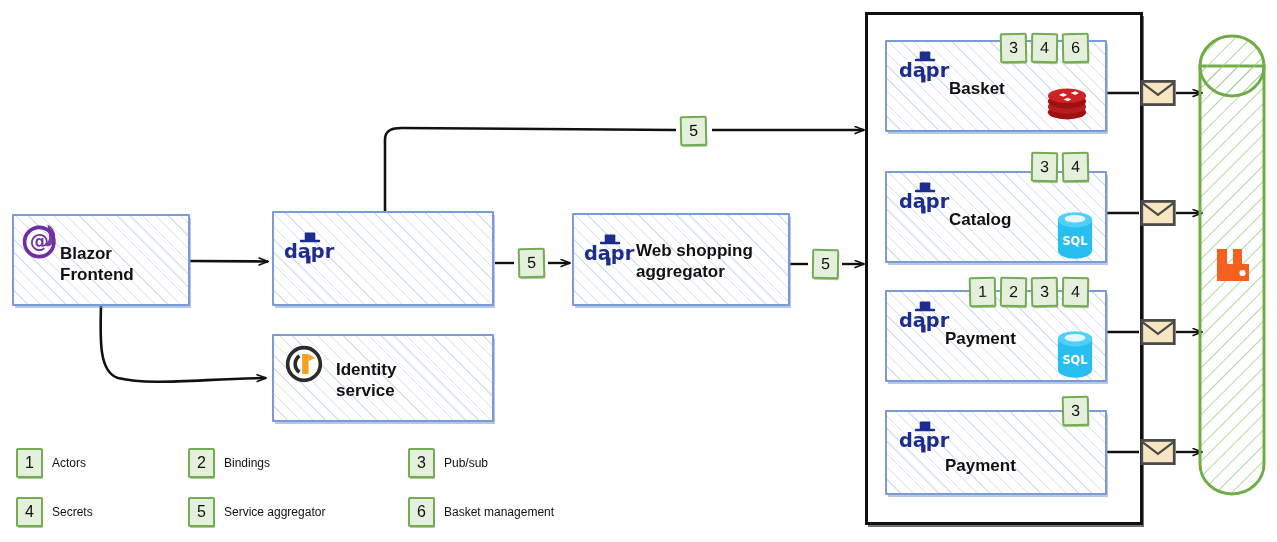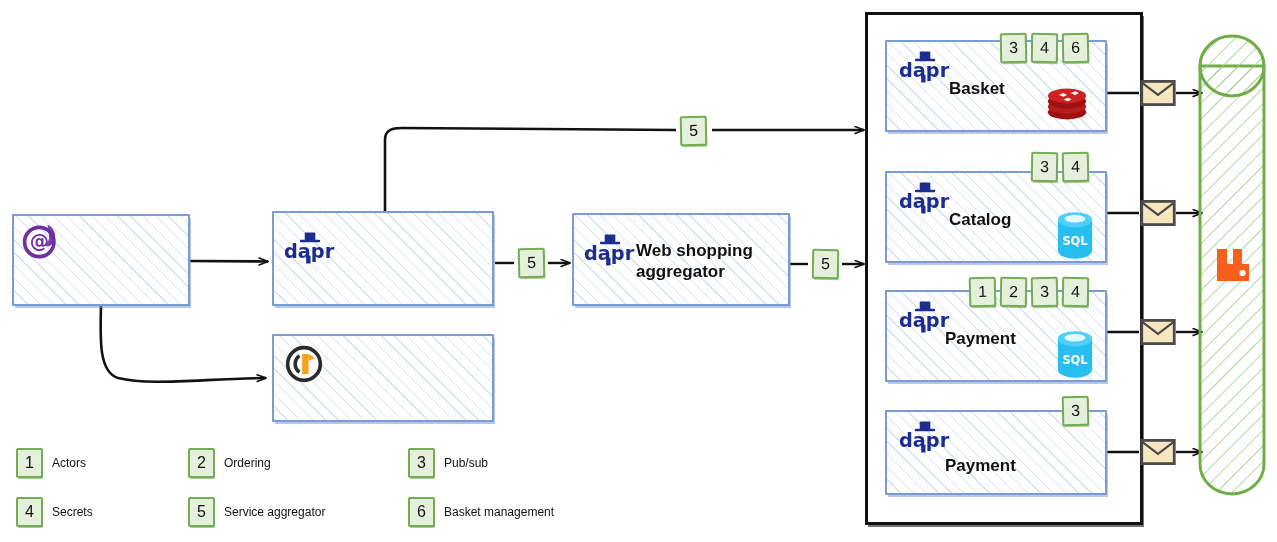--- a/index.html
+++ b/index.html
@@ -126,20 +126,22 @@
   </svg>
 
   <div class="box" style="left:12px; top:214px; width:178px; height:92px;">
     <div class="icon-abs" style="left:6px; top:4px; width:44px; height:44px;">
       <svg viewBox="0 0 48 48" xmlns="http://www.w3.org/2000/svg">
         <path d="M30 5 C38 9 41 18 36 25 C33 29 29 30 28 27 C31 24 33 19 31 14 Z" fill="#7b3fa8"></path>
         <circle cx="21" cy="24" r="16" fill="none" stroke="#6f2fa0" stroke-width="4"></circle>
         <text x="21" y="31" font-family="DejaVu Sans, sans-serif" font-size="21" font-weight="bold" fill="#6f2fa0" text-anchor="middle">@</text>
       </svg>
     </div>
+    <div class="box-label" style="left:46px; top:28px; width:128px; font-size:17px;">Blazor
+Frontend</div>
   </div>
 
   <div class="box" style="left:272px; top:211px; width:222px; height:95px;">
     <div class="dapr" style="left:8px; top:18px;">
       <svg viewBox="0 0 120 68" xmlns="http://www.w3.org/2000/svg">
         <rect x="47" y="2" width="22" height="16" rx="2" fill="#1d2d8f"></rect>
         <rect x="37" y="17" width="42" height="5" rx="2" fill="#1d2d8f"></rect>
         <text x="4" y="54" font-family="DejaVu Sans, sans-serif" font-size="40" font-weight="bold" fill="#1d2d8f">dapr</text>
         <rect x="50" y="50" width="9" height="16" fill="#1d2d8f"></rect>
       </svg>
@@ -150,20 +152,22 @@
 
   <div class="box" style="left:272px; top:334px; width:222px; height:88px;">
     <div class="icon-abs" style="left:10px; top:8px; width:40px; height:40px;">
       <svg viewBox="0 0 44 44" xmlns="http://www.w3.org/2000/svg">
         <circle cx="22" cy="22" r="18" fill="#ffffff" stroke="#2b2b2b" stroke-width="4"></circle>
         <path d="M17 13 A11 11 0 0 0 17 31" fill="none" stroke="#2b2b2b" stroke-width="4"></path>
         <rect x="20" y="11" width="7" height="22" fill="#f5a11b"></rect>
         <path d="M27 11 L34 15 L27 19 Z" fill="#f5a11b"></path>
       </svg>
     </div>
+    <div class="box-label" style="left:62px; top:24px; width:150px; font-size:17px;">Identity
+service</div>
   </div>
 
   <div class="box" style="left:572px; top:213px; width:218px; height:93px;">
     <div class="dapr" style="left:8px; top:18px;">
       <svg viewBox="0 0 120 68" xmlns="http://www.w3.org/2000/svg">
         <rect x="47" y="2" width="22" height="16" rx="2" fill="#1d2d8f"></rect>
         <rect x="37" y="17" width="42" height="5" rx="2" fill="#1d2d8f"></rect>
         <text x="4" y="54" font-family="DejaVu Sans, sans-serif" font-size="40" font-weight="bold" fill="#1d2d8f">dapr</text>
         <rect x="50" y="50" width="9" height="16" fill="#1d2d8f"></rect>
       </svg>
@@ -306,21 +310,21 @@
     </div>
   </div>
 
   <div id="legend">
     <div class="legend-item" style="left:0px; top:0px;">
       <span class="badge">1</span>
       <span class="legend-text">Actors</span>
     </div>
     <div class="legend-item" style="left:172px; top:0px;">
       <span class="badge">2</span>
-      <span class="legend-text">Ordering</span>
+      <span class="legend-text">Bindings</span>
     </div>
     <div class="legend-item" style="left:392px; top:0px;">
       <span class="badge">3</span>
       <span class="legend-text">Pub/sub</span>
     </div>
     <div class="legend-item" style="left:0px; top:49px;">
       <span class="badge">4</span>
       <span class="legend-text">Secrets</span>
     </div>
     <div class="legend-item" style="left:172px; top:49px;">

